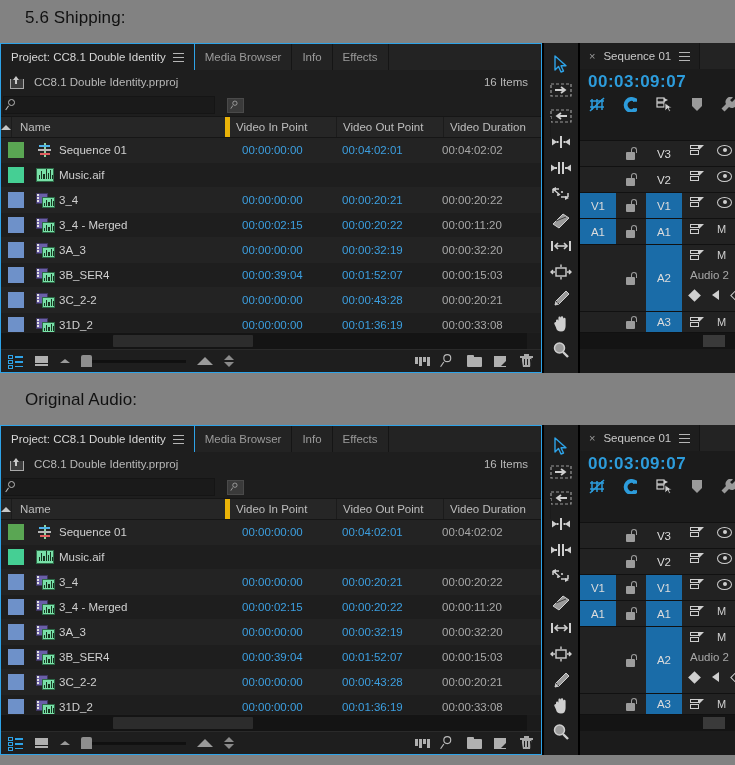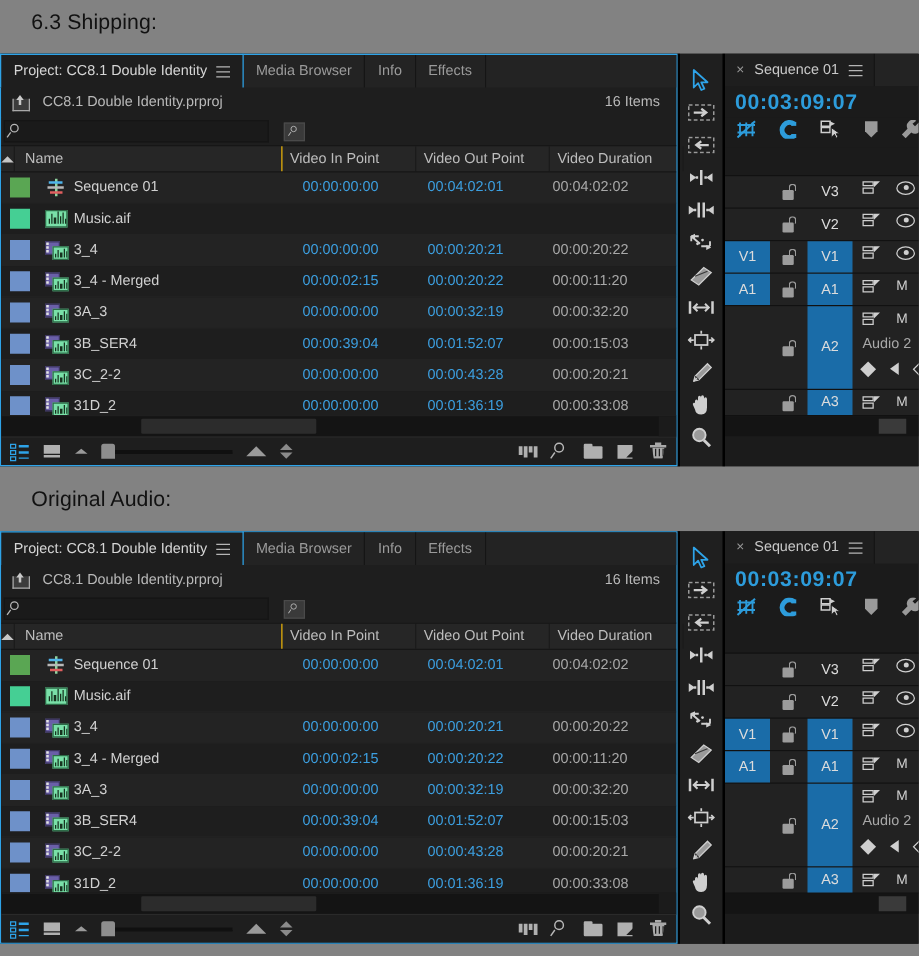--- a/index.html
+++ b/index.html
@@ -107,21 +107,21 @@
   }
   .findbtn .mag{transform:scale(0.72);}
 
   .colhead{
     height:20px;min-height:20px;display:flex;align-items:center;
     background:#262626;border-top:1px solid #161616;border-bottom:1px solid #161616;
     font-size:11.5px;color:#bdbdbd;
   }
   .colhead .sortcell{width:30px;display:flex;align-items:center;justify-content:center;border-right:1px solid #1b1b1b;height:100%;}
   .caret-up{width:0;height:0;border-left:5px solid transparent;border-right:5px solid transparent;border-bottom:5px solid #c6c6c6;}
-  .colhead .c-name{flex:0 0 205px;padding-left:8px;border-right:1px solid #eab308;height:100%;display:flex;align-items:center;}
+  .colhead .c-name{flex:0 0 205px;padding-left:8px;border-right:5px solid #eab308;height:100%;display:flex;align-items:center;}
   .colhead .c-tc{flex:0 0 100px;padding-left:6px;border-right:1px solid #1b1b1b;height:100%;display:flex;align-items:center;}
 
   .rows{flex:1;overflow:hidden;background:#1b1b1b;position:relative;}
   .row{
     height:24px;display:flex;align-items:center;
     border-bottom:1px solid #232323;
     background:#232323;
     font-size:11.5px;color:#d0d0d0;
   }
   .row:nth-child(even){background:#1e1e1e;}
@@ -261,21 +261,21 @@
 
   .diamond{width:9px;height:9px;background:#cfcfcf;transform:rotate(45deg);}
   .diamond.hollow{background:transparent;border:1.4px solid #cfcfcf;box-sizing:border-box;}
   .tri-l{width:0;height:0;border-top:5px solid transparent;border-bottom:5px solid transparent;border-right:7px solid #cfcfcf;}
 </style>
 </head>
 <body>
 
 <div id="root">
 <div class="section">
-  <div class="section-title">6.3 Shipping:</div>
+  <div class="section-title">5.6 Shipping:</div>
 
   <div class="app">
 
     <div class="project-panel">
 
       <div class="tabbar">
         <div class="tab active">
           <span>Project: CC8.1 Double Identity</span>
           <span class="hamburger">
                 <i></i>

